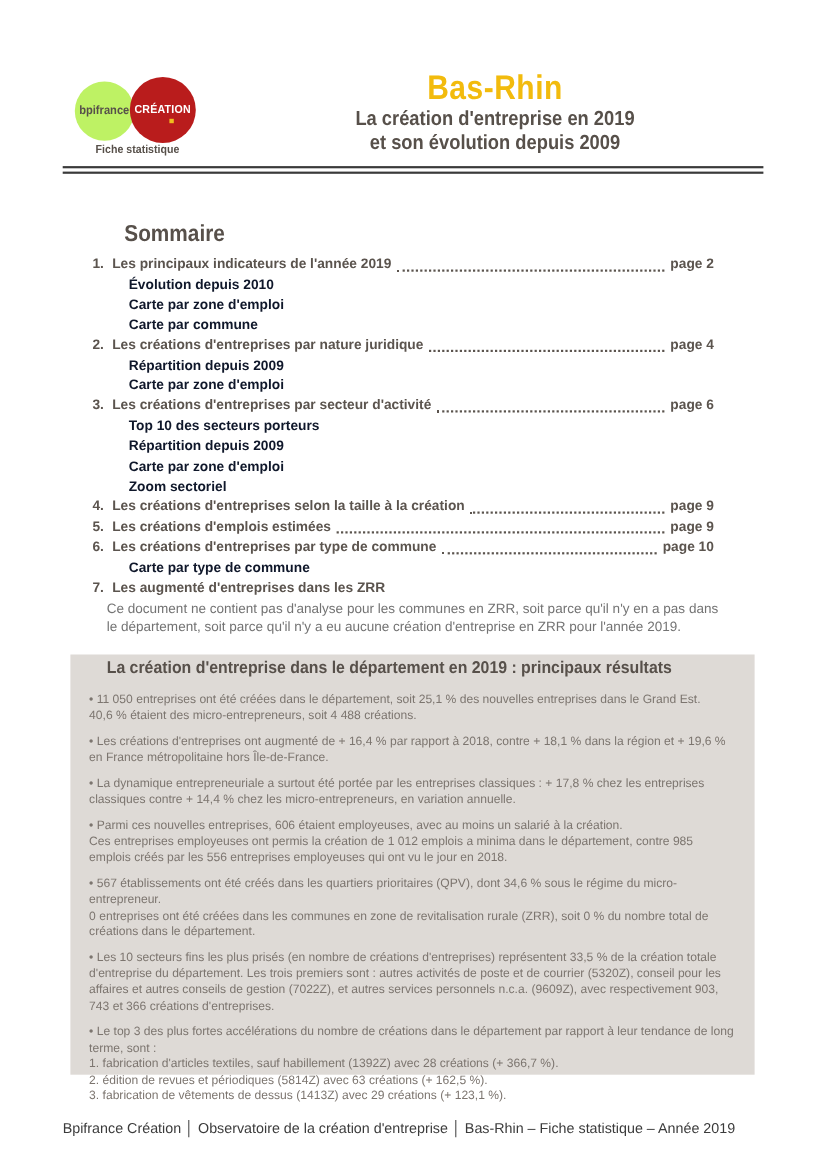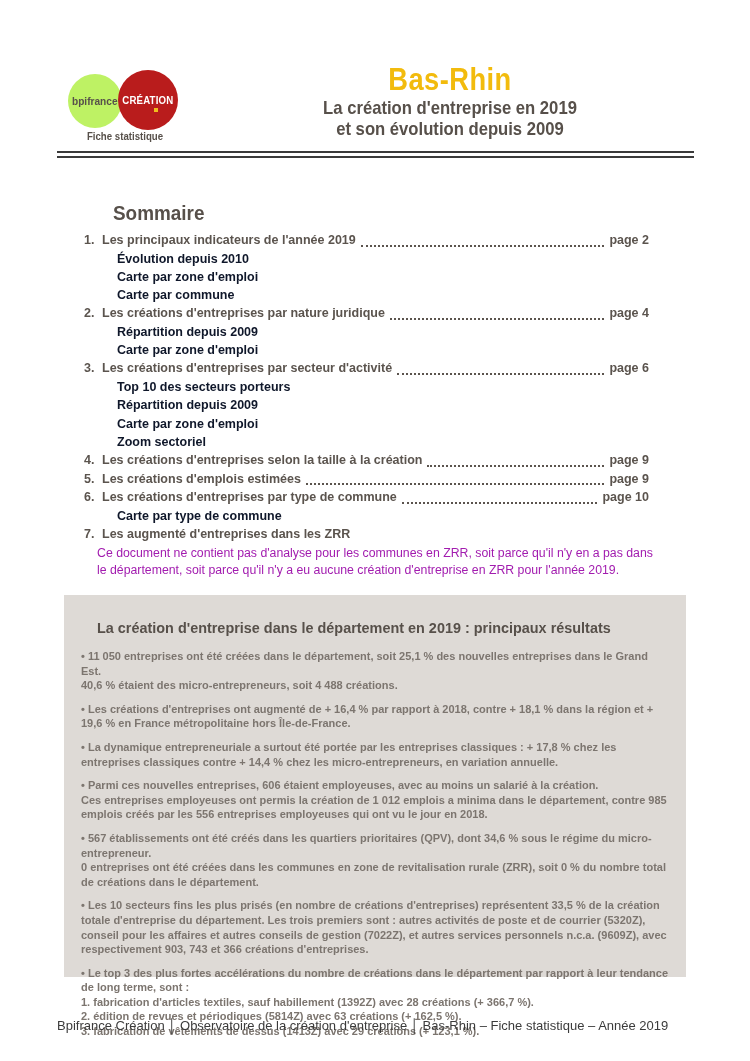--- a/index.html
+++ b/index.html
@@ -25,27 +25,27 @@
   
   .toc-heading{position:absolute;left:113px;top:201px;font-size:21px;font-weight:bold;color:#57504A;
     transform:scaleX(.9);transform-origin:left center;}
   .toc{position:absolute;left:84px;top:231px;width:565px;font-size:12.5px;font-weight:bold;color:#5B544E;}
   .toc-row{display:flex;align-items:baseline;line-height:18.5px;cursor:pointer;}
   .toc-num{flex:0 0 18px;}
   .toc-label{white-space:nowrap;}
   .leader{flex:1 1 auto;border-bottom:2px dotted #5B544E;margin:0 5px 3px 5px;align-self:flex-end;min-width:10px;}
   .toc-page{flex:0 0 auto;}
   .toc-sub{margin-left:33px;line-height:18.3px;color:#0f172a;cursor:pointer;}
-  .zrr-note{margin-left:13px;margin-top:2px;color:#a21caf;font-weight:normal;font-size:12.3px;line-height:1.38;width:568px;}
+  .zrr-note{margin-left:13px;margin-top:2px;color:#737373;font-weight:normal;font-size:12.3px;line-height:1.38;width:568px;}
   
   .results-box{position:absolute;left:64px;top:595px;width:622px;height:382px;background:#DEDAD6;box-sizing:border-box;
-    padding:20px 17px 10px 17px;}
+    padding:0 17px 10px 17px;}
   .box-title{font-size:15.5px;font-weight:bold;color:#57504A;margin:4px 0 12px 16px;
     transform:scaleX(.93);transform-origin:left center;}
-  .box-body p{margin:0 0 9px 0;font-size:11px;line-height:14.6px;color:#7C756F;white-space:pre-line;font-weight:bold;}
+  .box-body p{margin:0 0 9px 0;font-size:11px;line-height:14.6px;color:#7C756F;white-space:pre-line;}
   
   .footer{position:absolute;left:57px;top:1018px;font-size:13px;color:#3b3b3b;}
 </style>
 </head>
 <body>
 
 <div class="page">
 
   <div class="logos">
     <div class="circle yellow">

